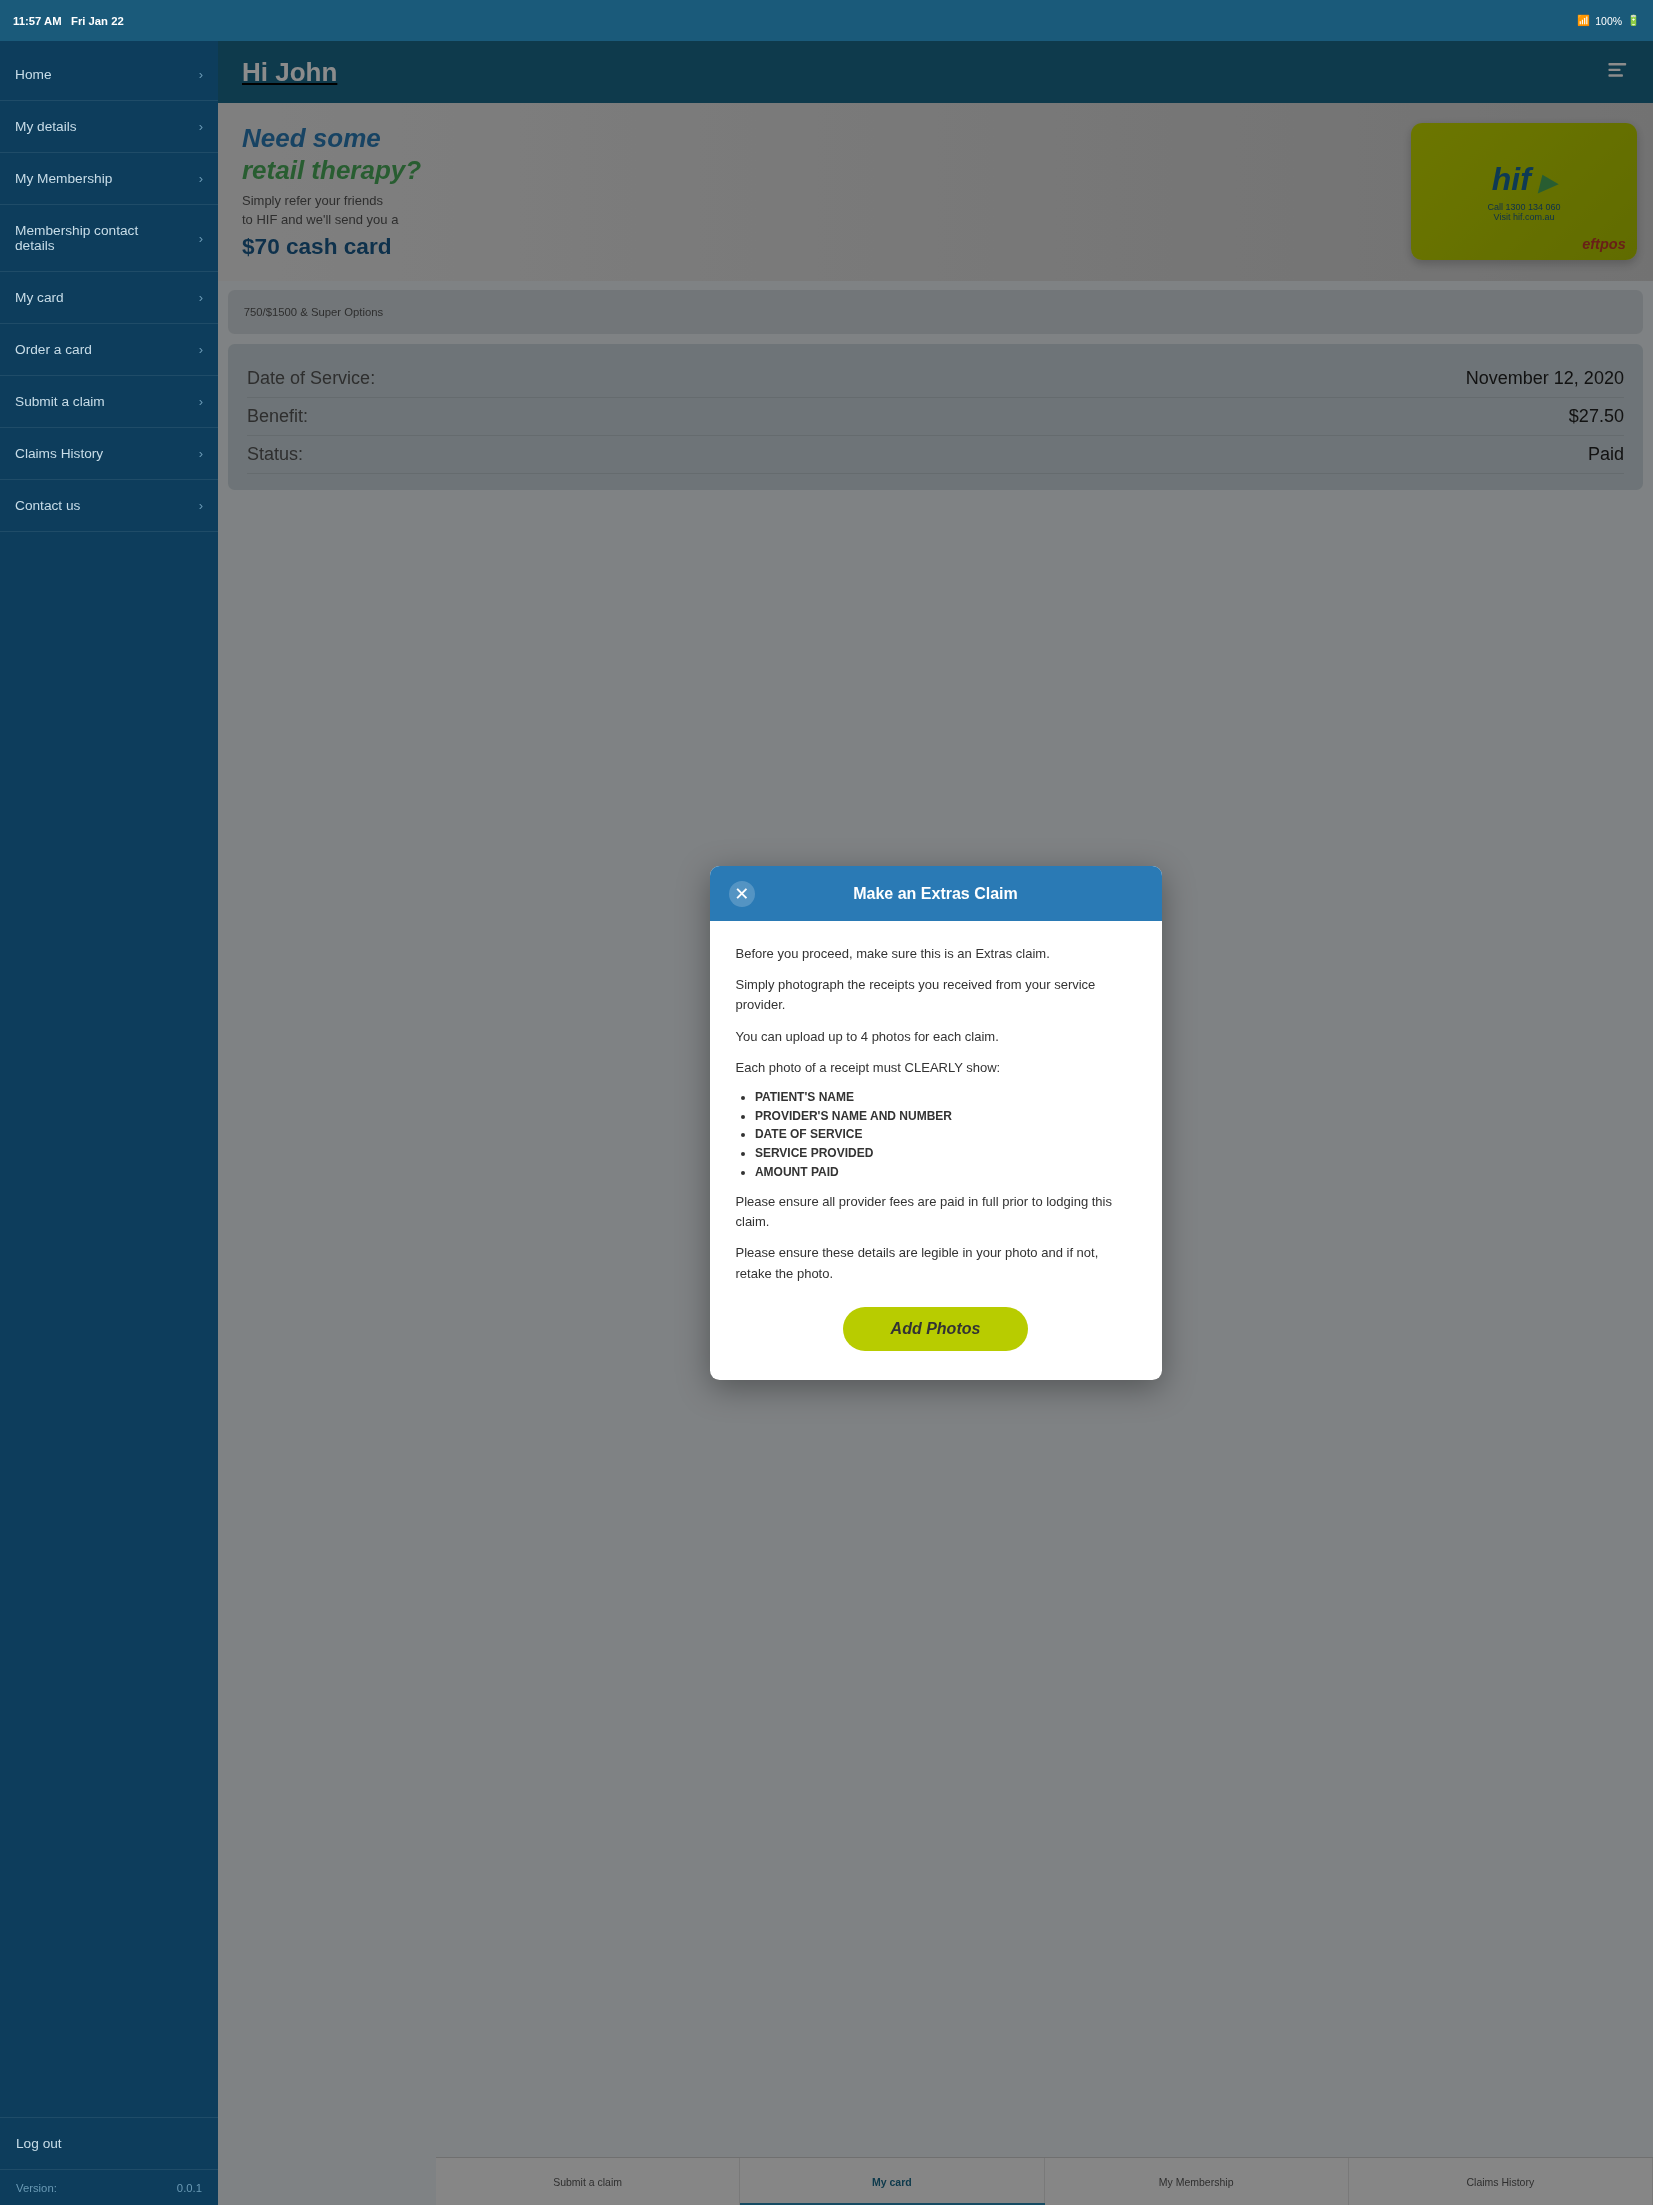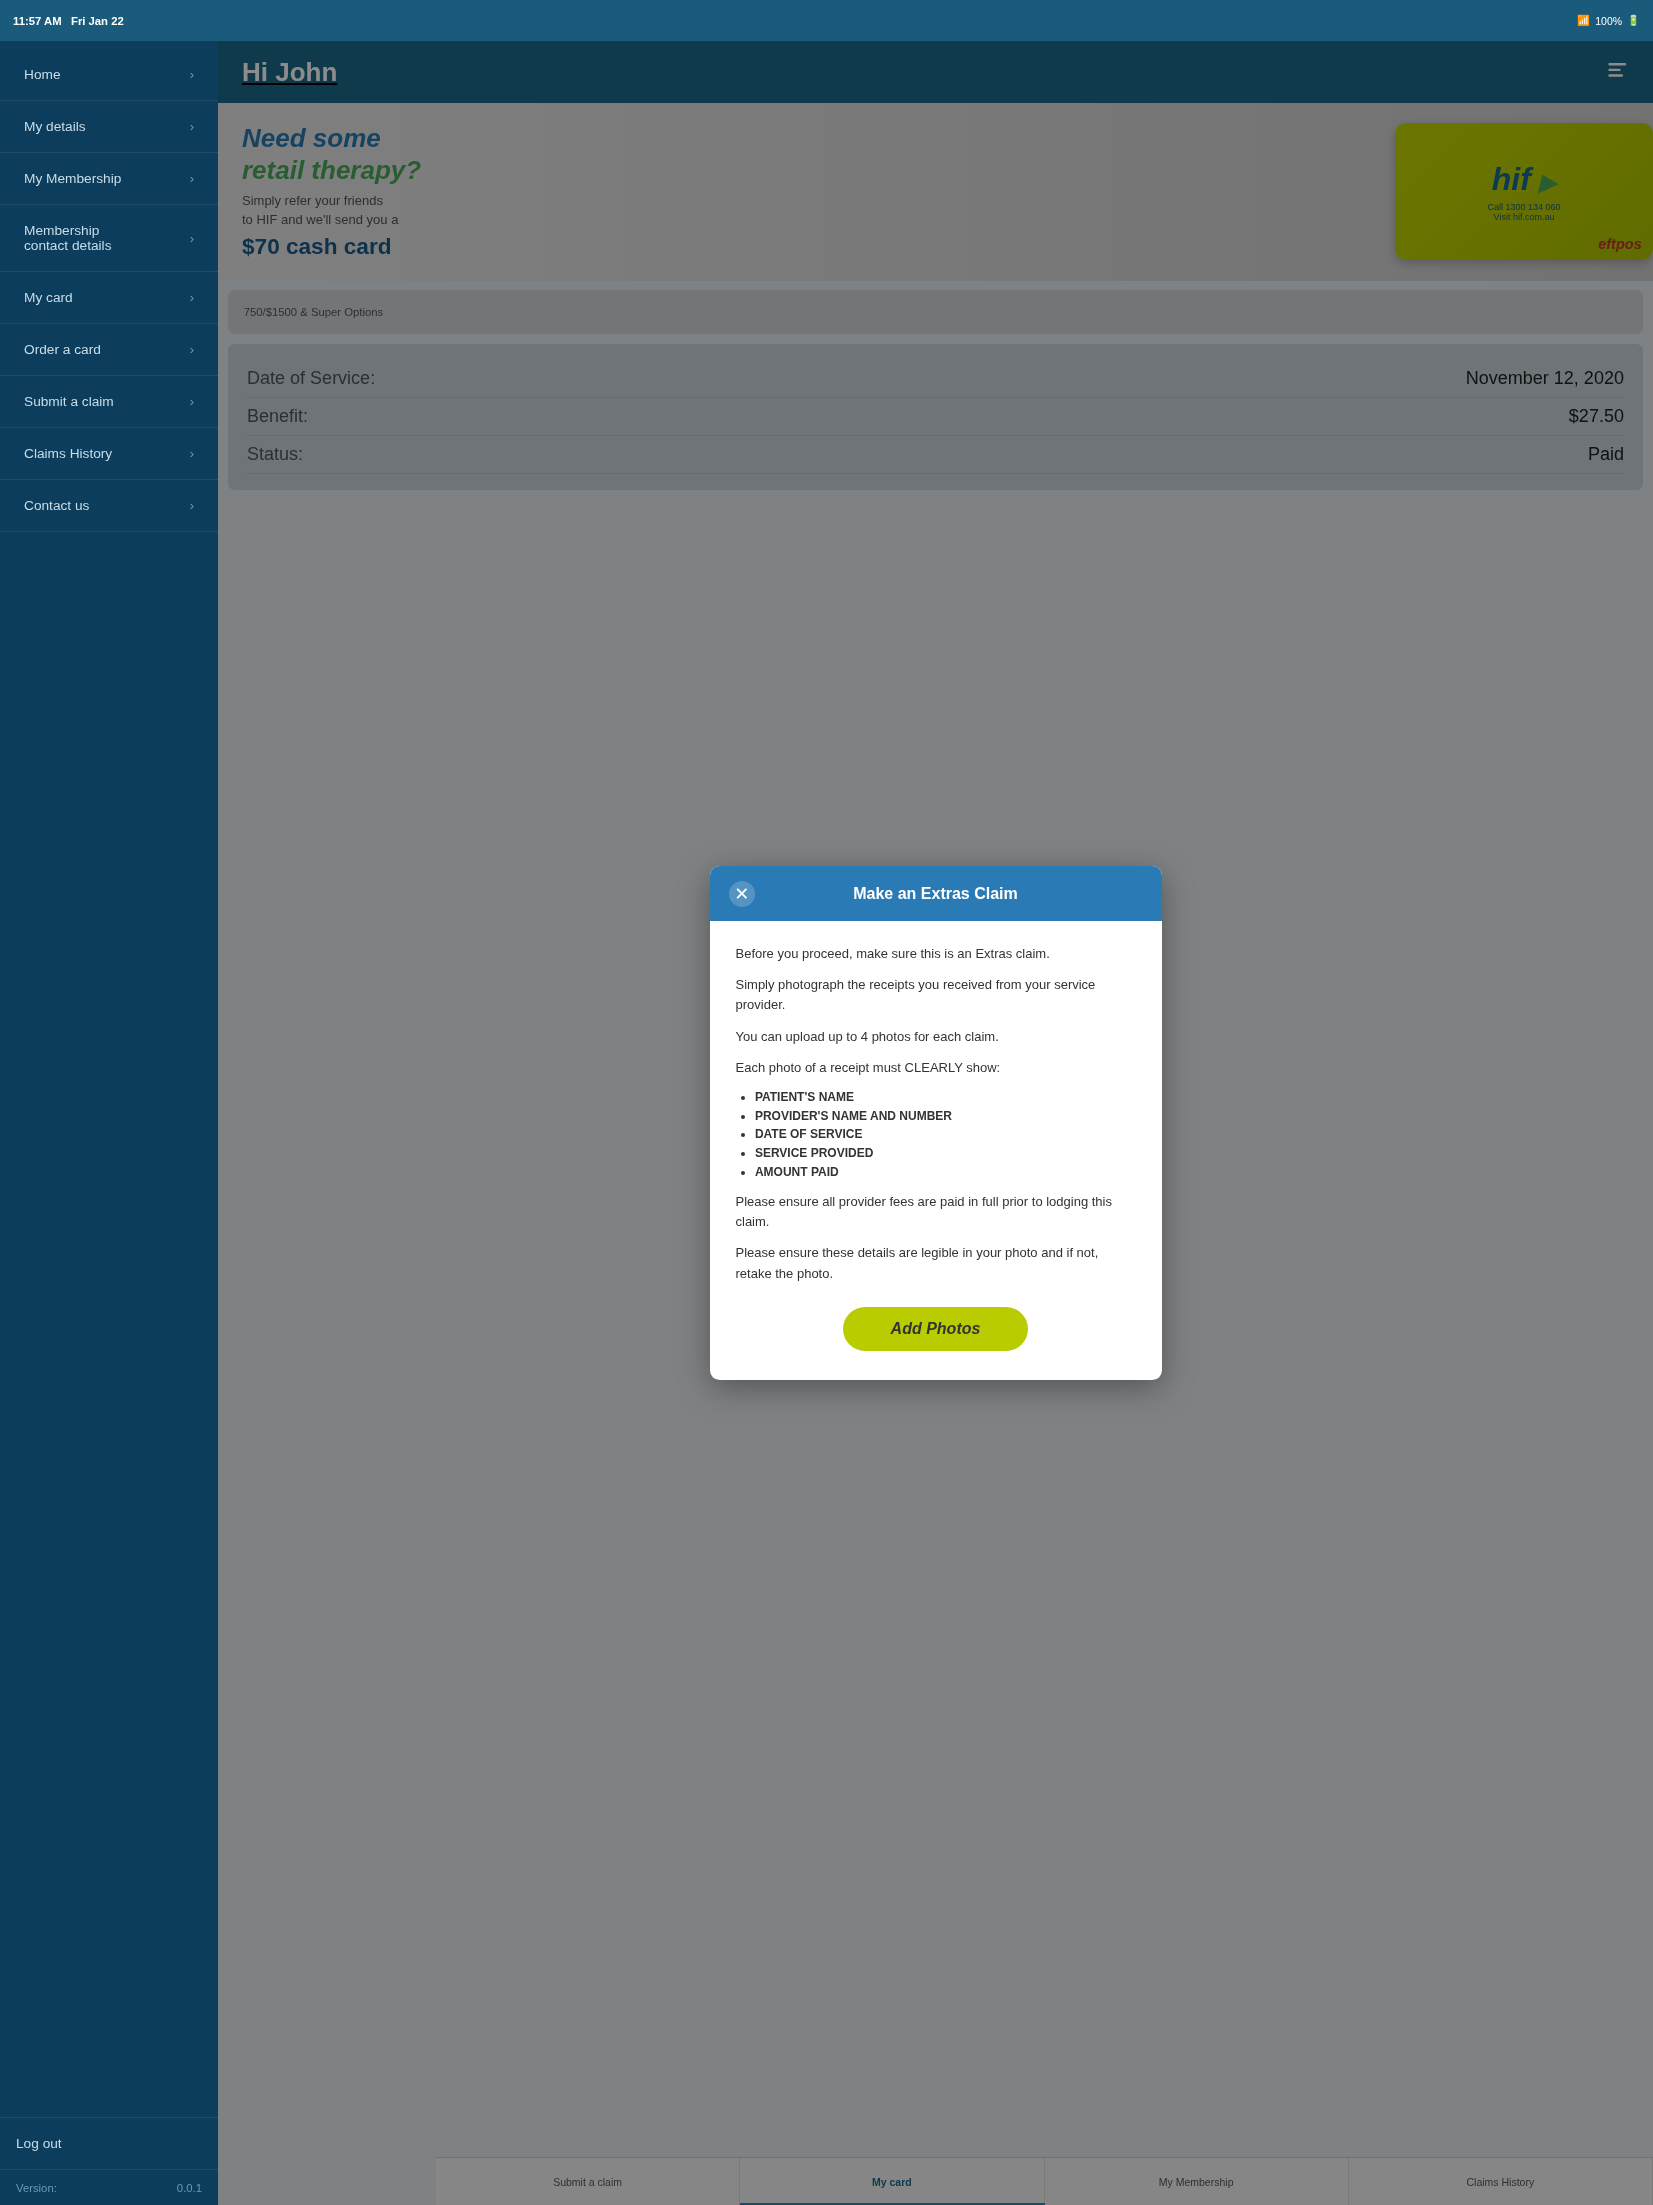--- a/index.html
+++ b/index.html
@@ -58,21 +58,21 @@
 
     .sidebar-nav {
       flex: 1;
       padding-top: 8px;
     }
 
     .sidebar-item {
       display: flex;
       align-items: center;
       justify-content: space-between;
-      padding: 18px 24px;
+      padding: 18px 15px;
       border-bottom: 0.8px solid rgba(255,255,255,0.08);
       cursor: pointer;
       color: #c8dde8;
       font-size: 13.7px;
       gap: 44px;
     }
 
     .sidebar-item .chevron {
       color: #6a9ab5;
       font-size: 13px;
@@ -171,21 +171,21 @@
     .banner-card-area {
       width: 258px;
       height: 100%;
       display: flex;
       align-items: center;
       justify-content: center;
       position: relative;
     }
 
     .hif-card {
-      width: 258px;
+      width: 226px;
       height: 137px;
       background: linear-gradient(135deg, #c5d800 0%, #b0c400 100%);
       border-radius: 11.3px;
       display: flex;
       align-items: center;
       justify-content: center;
       position: relative;
       box-shadow: 0 3.2px 9.7px rgba(0,0,0,0.2);
     }
 

